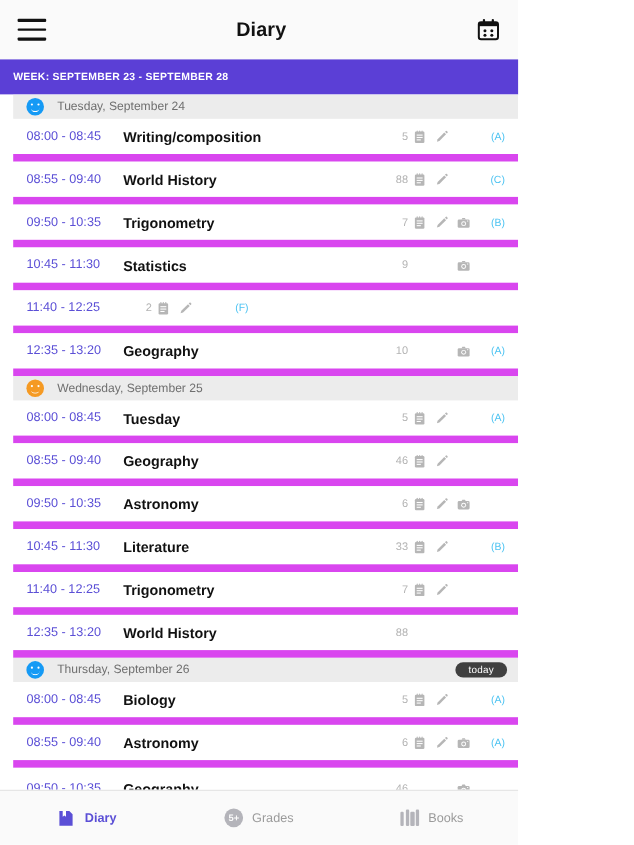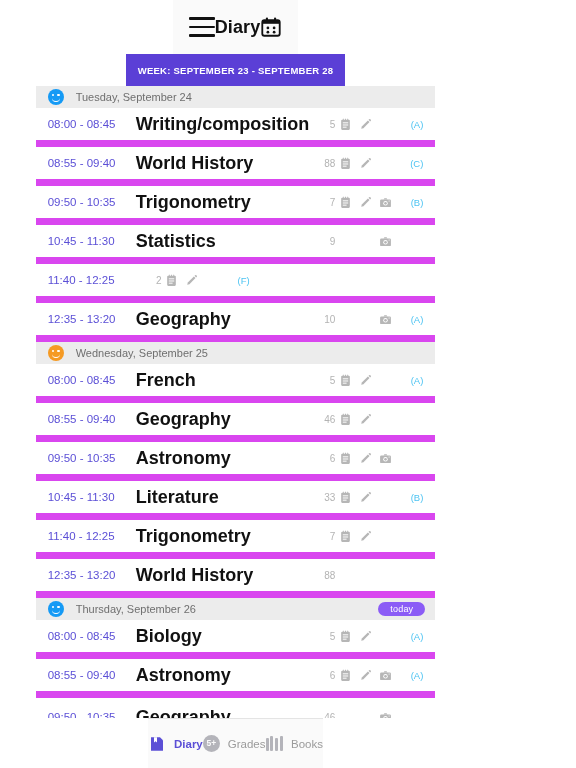--- a/index.html
+++ b/index.html
@@ -2,70 +2,70 @@
 <html><head>
 <meta charset="utf-8">
 <style>
   html,body{margin:0;padding:0;}
   body{
     width:576px;height:768px;overflow:hidden;
     font-family:"Liberation Sans", sans-serif;
     background:#ffffff;color:#1a1a1a;
     -webkit-font-smoothing:antialiased;
   }
-  .app{width:471px;height:768px;display:flex;flex-direction:column;position:relative;align-items:center;}
+  .app{width:471px;height:768px;display:flex;flex-direction:column;position:relative;}
 
   
   .topbar{
     height:54px;flex:0 0 54px;background:#fafafa;
     display:flex;align-items:center;justify-content:space-between;
     padding:0 16px;box-sizing:border-box;
   }
   .hamburger{width:26px;height:20px;display:flex;flex-direction:column;justify-content:space-between;cursor:pointer;}
   .hamburger i{display:block;height:2.6px;background:#111;border-radius:1px;}
   .apptitle{font-size:18px;font-weight:700;color:#111;letter-spacing:.1px;}
   .cal-icon{width:22px;height:22px;cursor:pointer;}
 
   
   .weekbar{
     height:18px;flex:0 0 18px;background:#5b3fd6;
     display:flex;align-items:center;padding:16px 12px;box-sizing:border-box;
   }
   .weekbar span{color:#fff;font-size:9.5px;font-weight:700;letter-spacing:.25px;}
 
   
-  .list{flex:1 1 auto;overflow:hidden;background:#fff;}
+  .list{flex:1 1 auto;overflow:hidden;background:#fff;padding-left:12px;}
 
   .dayhead{
     height:22px;background:#ececec;display:flex;align-items:center;
     padding:0 12px;box-sizing:border-box;position:relative;
   }
   .smiley{width:16px;height:16px;border-radius:50%;flex:0 0 16px;position:relative;}
   .smiley.blue{background:#159af5;}
   .smiley.orange{background:#f59a23;}
   .smiley .eye{position:absolute;width:2.2px;height:2.2px;background:#fff;border-radius:50%;top:5px;}
   .smiley .eye.l{left:4px;}
   .smiley .eye.r{right:4px;}
   .smiley .mouth{position:absolute;left:4px;right:4px;top:8.2px;height:3.4px;
     border-bottom:1.6px solid #fff;border-radius:0 0 7px 7px;}
   .dayhead .dlabel{margin-left:12px;font-size:11px;color:#6f6f6f;}
   .today-badge{
     position:absolute;right:10px;top:50%;transform:translateY(-50%);
-    background:#8b5cf6;color:#fff;font-size:9px;border-radius:9px;
+    background:#404040;color:#fff;font-size:9px;border-radius:9px;
     padding:2.5px 12px;line-height:1;letter-spacing:.2px;
   }
 
   .row{
     height:39px;display:flex;align-items:center;
     border-bottom:7px solid #d946ef;padding:0 12px;box-sizing:border-box;
     background:#fff;
   }
   .row:last-child{border-bottom:1px solid #ededed;}
   .time{color:#5b4fd6;font-size:11.5px;width:88px;flex:0 0 88px;white-space:nowrap;}
-  .subject{font-size:18px;font-weight:700;color:#111;flex:1 1 auto;}
+  .subject{font-size:13px;font-weight:700;color:#111;flex:1 1 auto;}
 
   .meta{display:flex;align-items:center;justify-content:flex-end;flex:0 0 auto;}
   .slot{width:20px;display:flex;align-items:center;justify-content:center;flex:0 0 20px;}
   .slot.num{width:26px;flex:0 0 26px;justify-content:flex-end;}
   .slot.grd{width:26px;flex:0 0 26px;justify-content:flex-end;padding-left:2px;}
   .num-txt{font-size:10px;color:#b3b3b3;}
   .grade{font-size:9.5px;color:#4cc3f2;}
   .ic{width:13px;height:13px;display:block;}
 
   
@@ -298,21 +298,21 @@
       <div class="dayhead">
         <span class="smiley orange">
           <span class="eye l"></span>
           <span class="eye r"></span>
           <span class="mouth"></span>
         </span>
         <span class="dlabel">Wednesday, September 25</span>
       </div>
       <div class="row">
         <span class="time">08:00 - 08:45</span>
-        <span class="subject">French</span>
+        <span class="subject">Tuesday</span>
         <span class="meta">
           <span class="slot num">
             <span class="num-txt">5</span>
           </span>
           <span class="slot">
             <svg class="ic" viewBox="0 0 24 24">
               <rect x="4" y="3" width="16" height="19" rx="2" fill="#b6b6b6"></rect>
               <rect x="7" y="8" width="10" height="1.8" fill="#fff"></rect>
               <rect x="7" y="12" width="10" height="1.8" fill="#fff"></rect>
               <rect x="7" y="16" width="7" height="1.8" fill="#fff"></rect>

